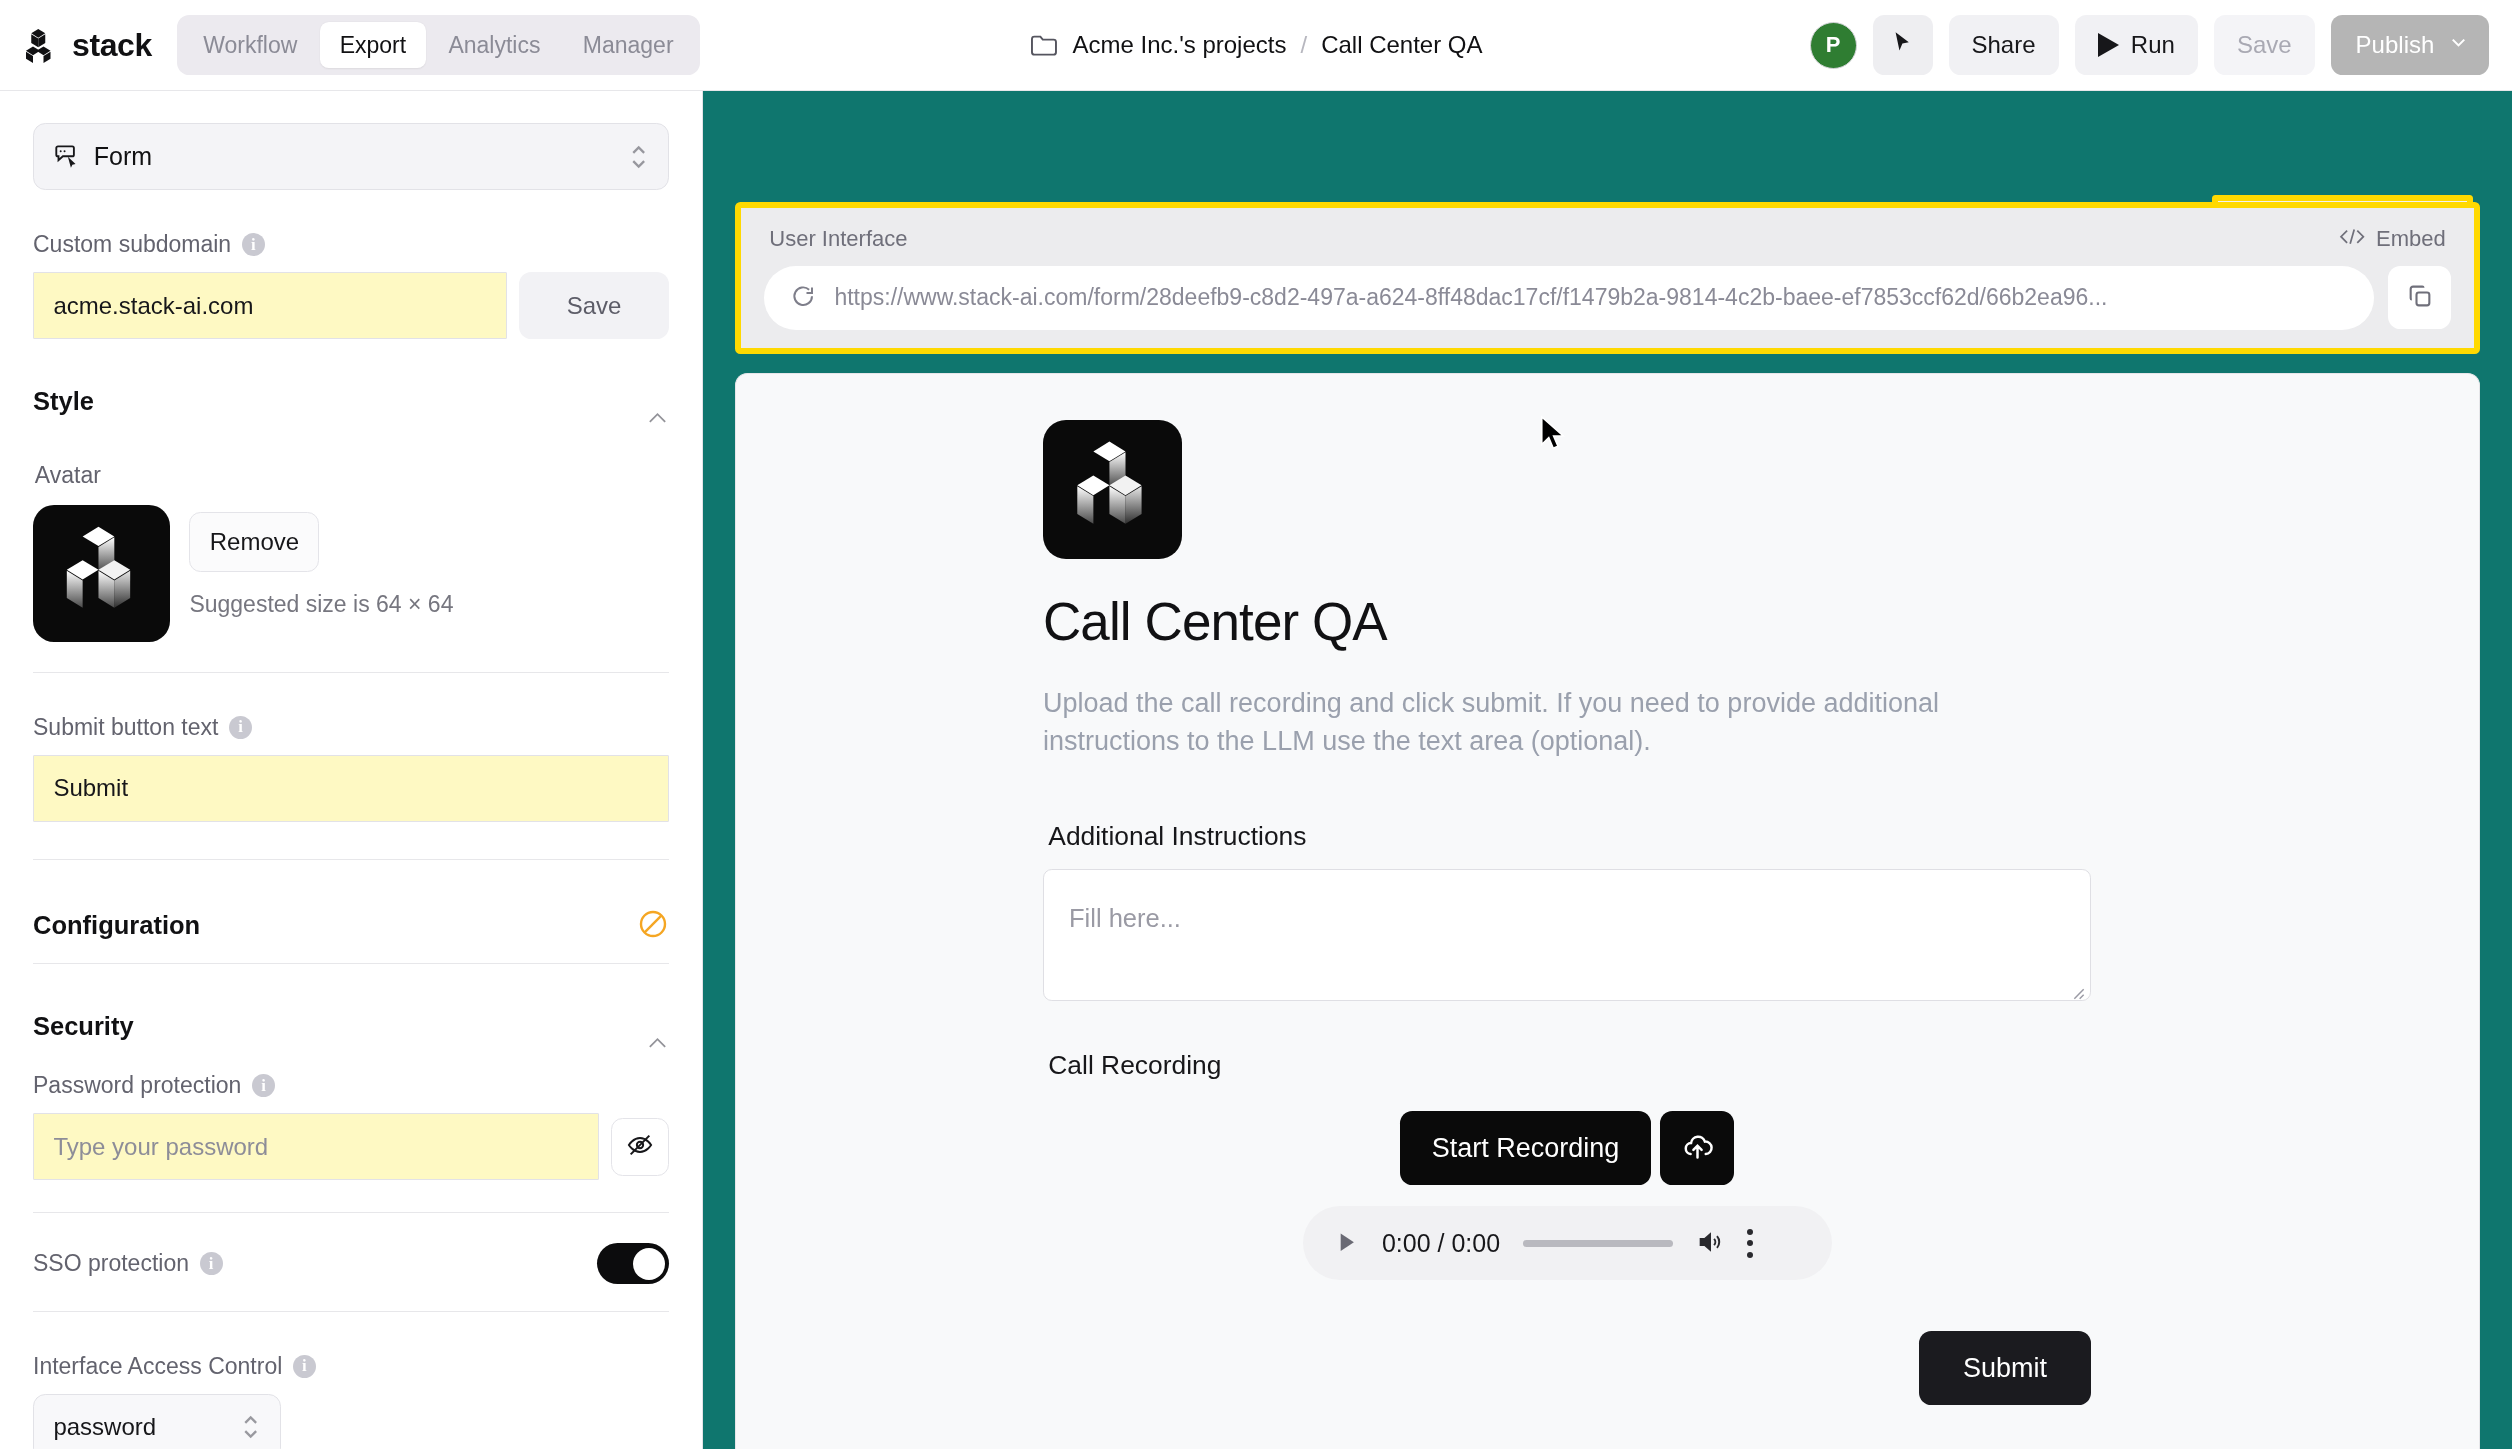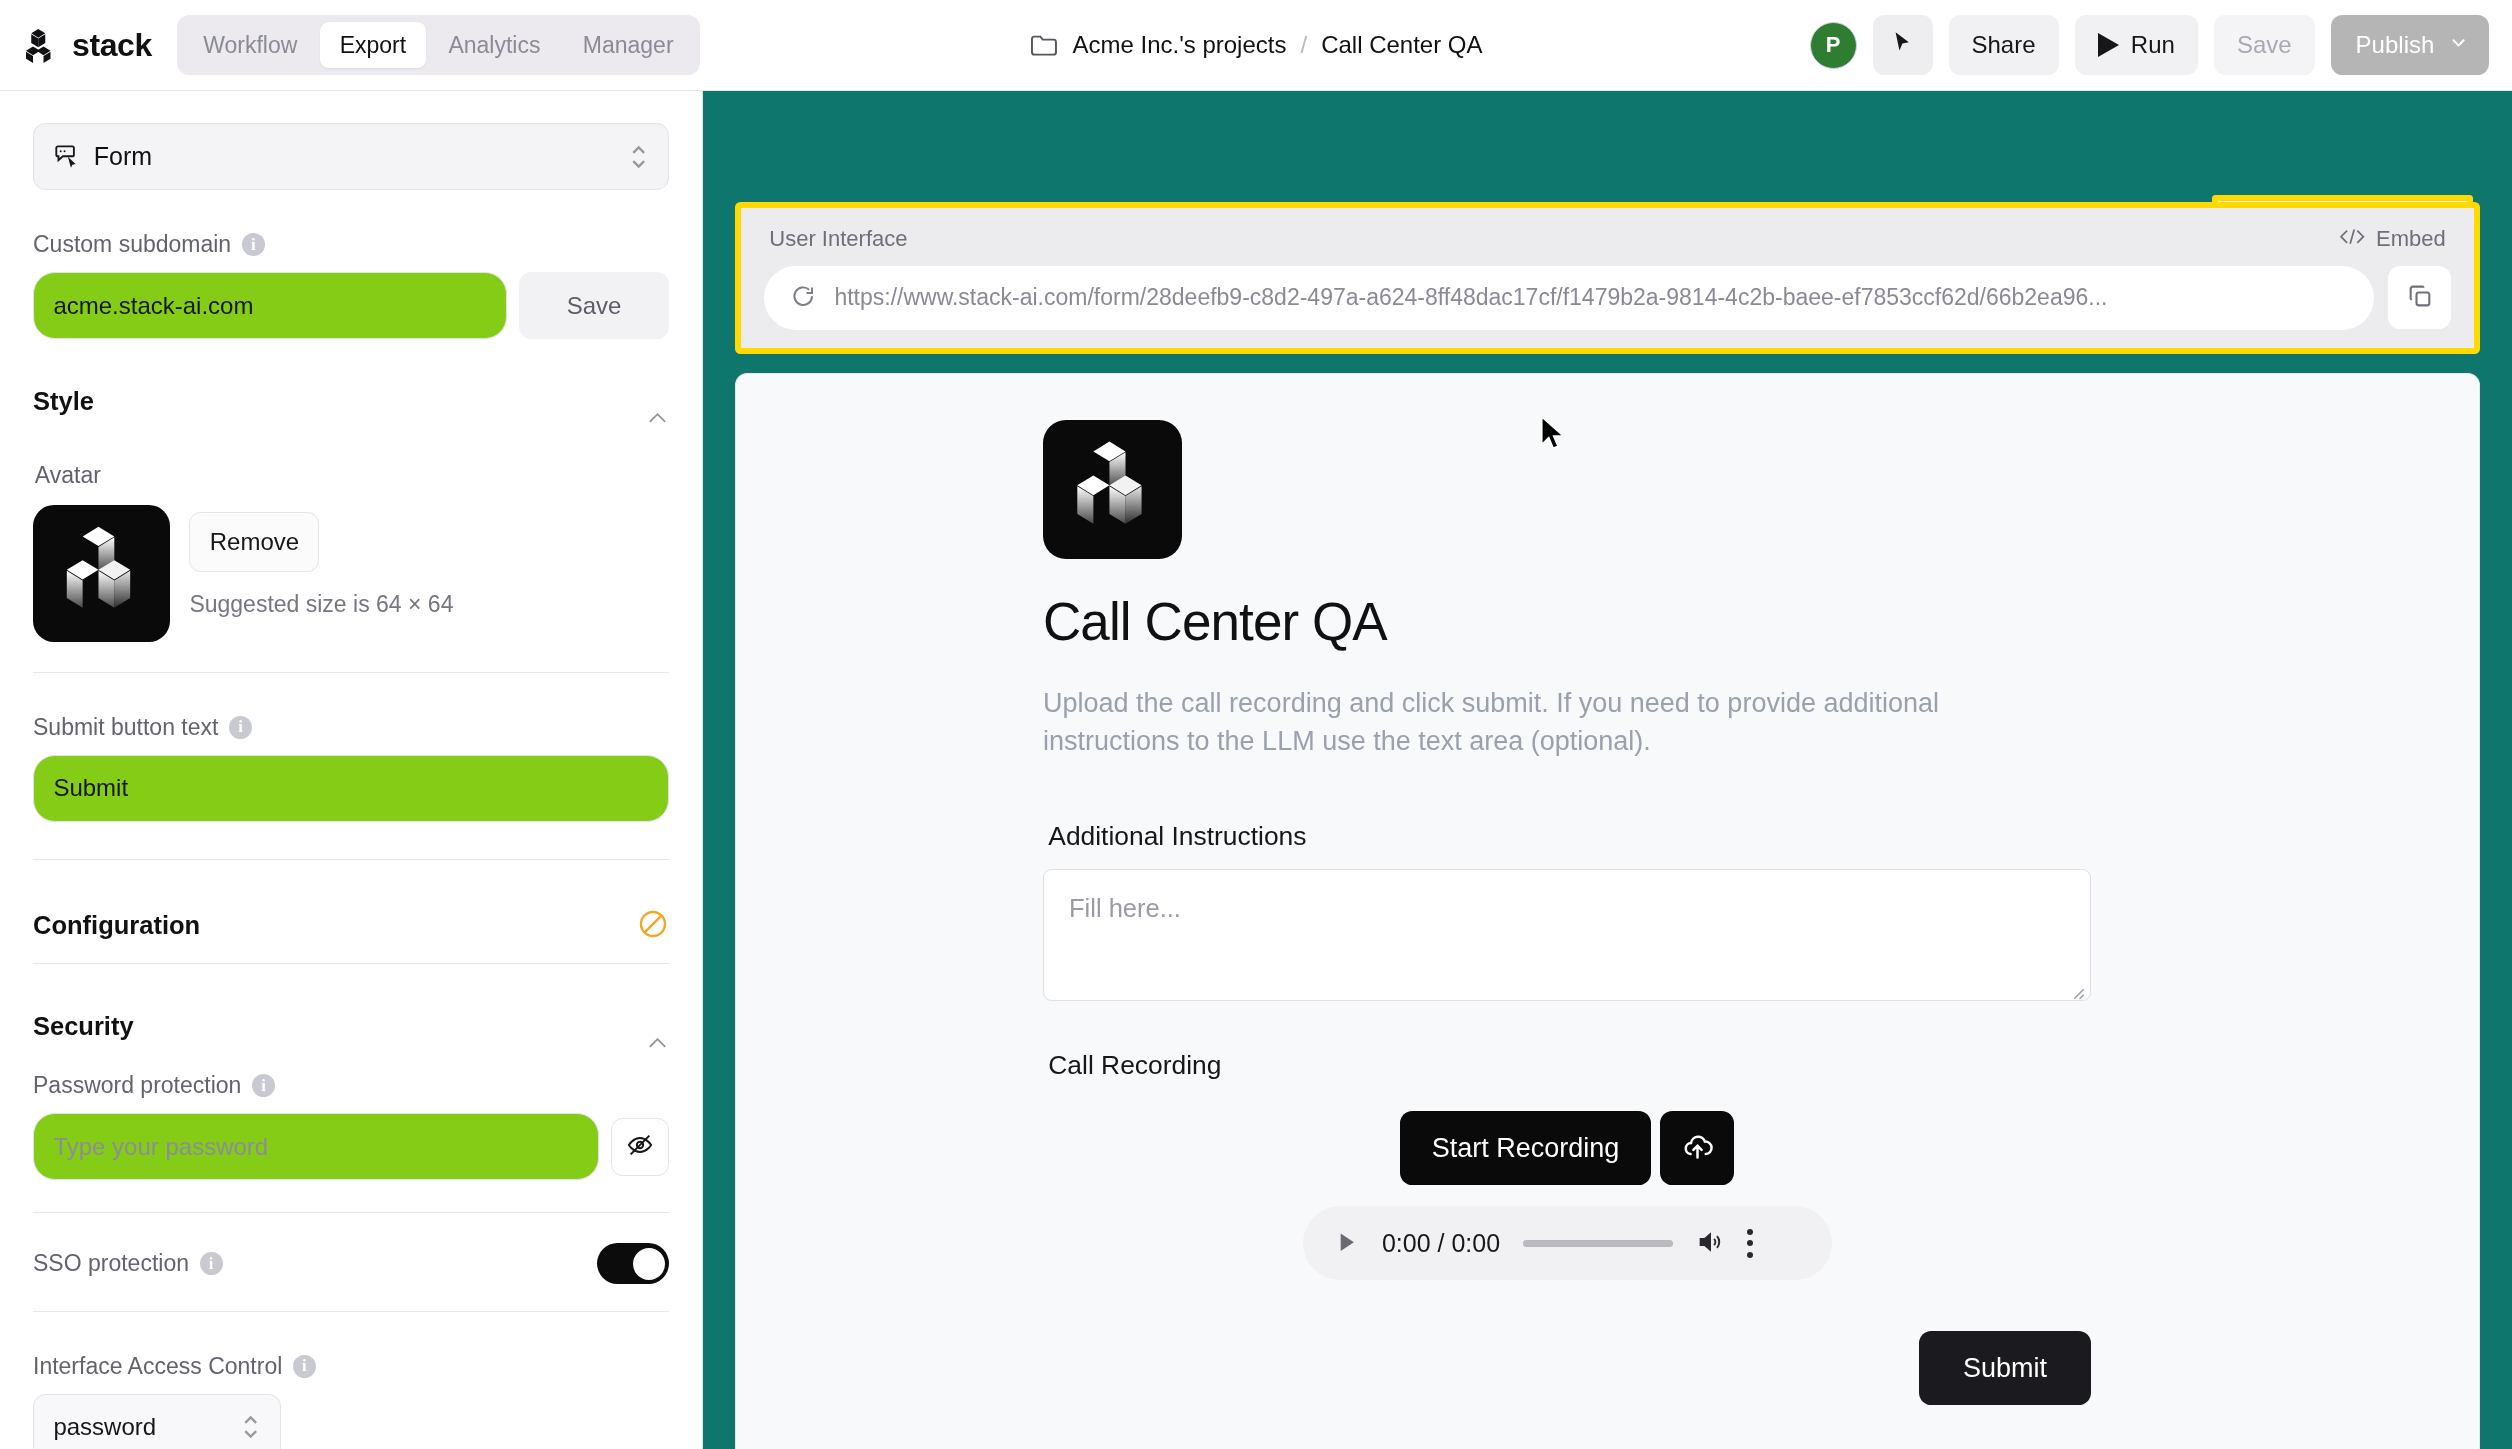--- a/index.html
+++ b/index.html
@@ -87,22 +87,22 @@
     margin: 41px 0 14px 0;
   }
   .info-i {
     width: 23px; height: 23px; border-radius: 50%; background: #c9c9d1;
     color: #ffffff; font-size: 16.7px; font-weight: 700;
     display: inline-flex; align-items: center; justify-content: center;
     font-family: "Liberation Serif", serif;
   }
   .row { display: flex; align-items: center; gap: 12.3px; }
   .text-input {
-    flex: 1; height: 67px; border: 0.9px solid #e2e2e7; background: #84cc16;
-    border-radius: 22px; padding: 0 19.4px; font-size: 24px; color: #17171a;
+    flex: 1; height: 67px; border: 0.9px solid #e2e2e7; background: #fef9c3;
+    border-radius: 1px; padding: 0 19.4px; font-size: 24px; color: #17171a;
     font-family: inherit; outline: none;
   }
   .text-input::placeholder { color: #8d8d98; }
   .btn-save-sub {
     width: 150px; height: 67px; border-radius: 12.3px; background: #f2f2f5;
     border: none; color: #5d5d68; font-size: 24px; font-family: inherit; cursor: pointer;
   }
 
   .section-head {
     display: flex; align-items: flex-end; margin: 48px 0 0 0;
@@ -191,21 +191,21 @@
   .preview-inner { width: 1048px; margin-left: 307px; }
   .pv-logo {
     width: 139px; height: 139px; border-radius: 23px; background: #0a0a0a;
     display: flex; align-items: center; justify-content: center; margin-bottom: 32px;
   }
   .pv-title { font-size: 53px; font-weight: 400; color: #111113; letter-spacing: -0.9px; margin-bottom: 32px; }
   .pv-desc { font-size: 27px; line-height: 1.42; color: #9aa0ad; max-width: 1013px; margin-bottom: 60px; }
   .pv-field-label { font-size: 26.4px; color: #17171a; margin-bottom: 17.6px; margin-left: 5.3px; }
   .pv-textarea {
     width: 1048px; height: 132px; background: #ffffff; border: 0.9px solid #dfdfe4;
-    border-radius: 8.8px; padding: 24px 25px; font-size: 25.5px; color: #17171a;
+    border-radius: 8.8px; padding: 34px 25px; font-size: 25.5px; color: #17171a;
     font-family: inherit; resize: none; outline: none; position: relative;
   }
   .pv-textarea::placeholder { color: #9a9aa4; }
   .ta-wrap { position: relative; width: 1048px; margin-bottom: 46px; }
   .ta-grip { position: absolute; right: 6.2px; bottom: 4.4px; width: 16px; height: 16px; pointer-events: none; }
   .rec-row { display: flex; justify-content: center; gap: 8.8px; margin-top: 30px; }
   .btn-rec {
     height: 74px; border-radius: 12.3px; background: #0a0a0a; color: #fff;
     border: none; font-size: 27px; padding: 0 32px; font-family: inherit; cursor: pointer;
   }

